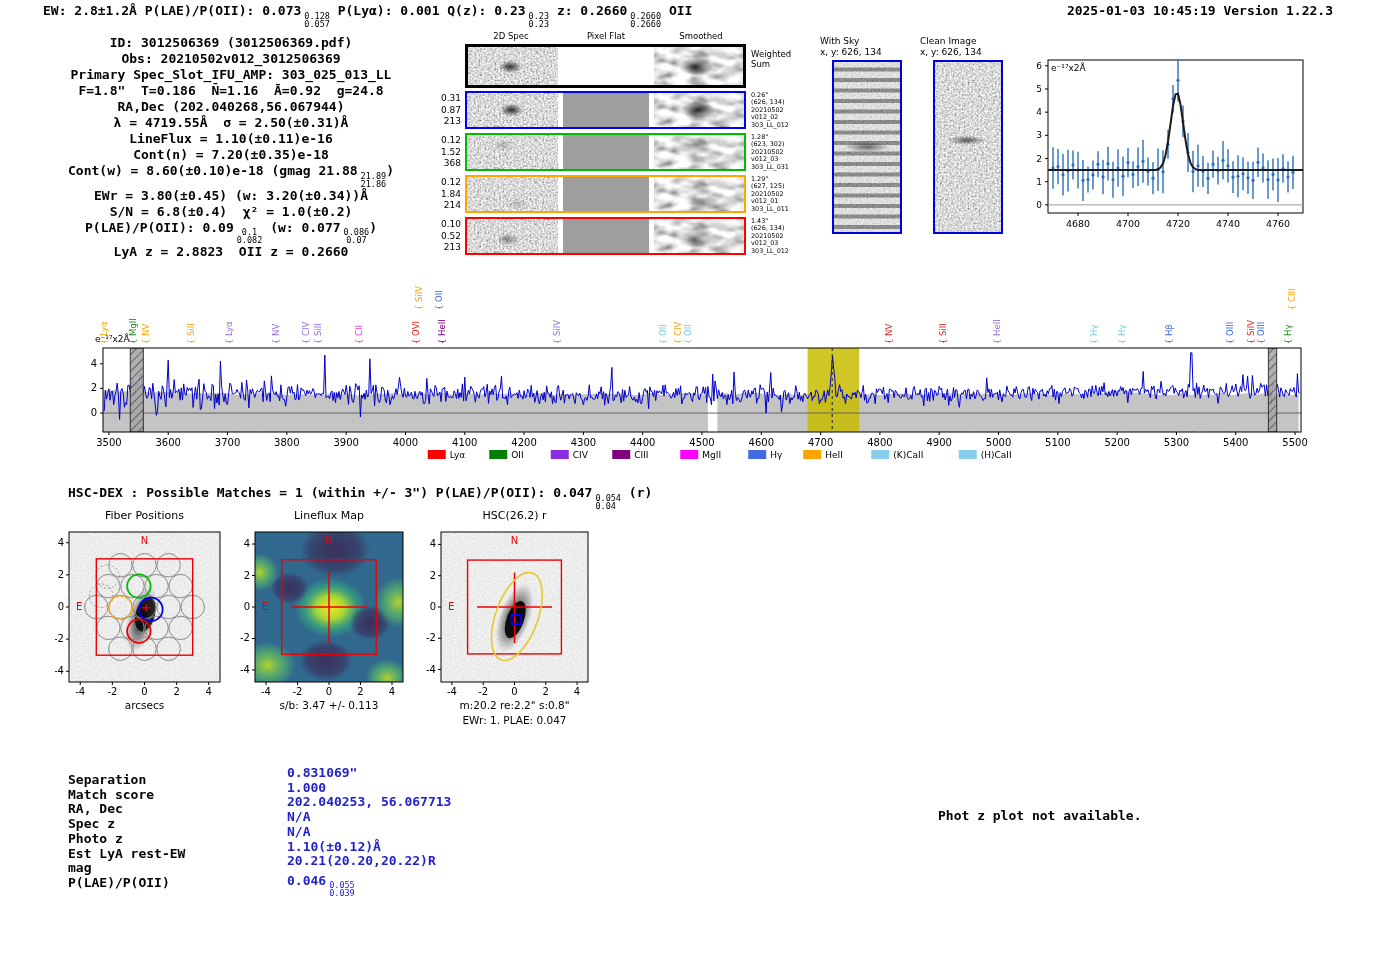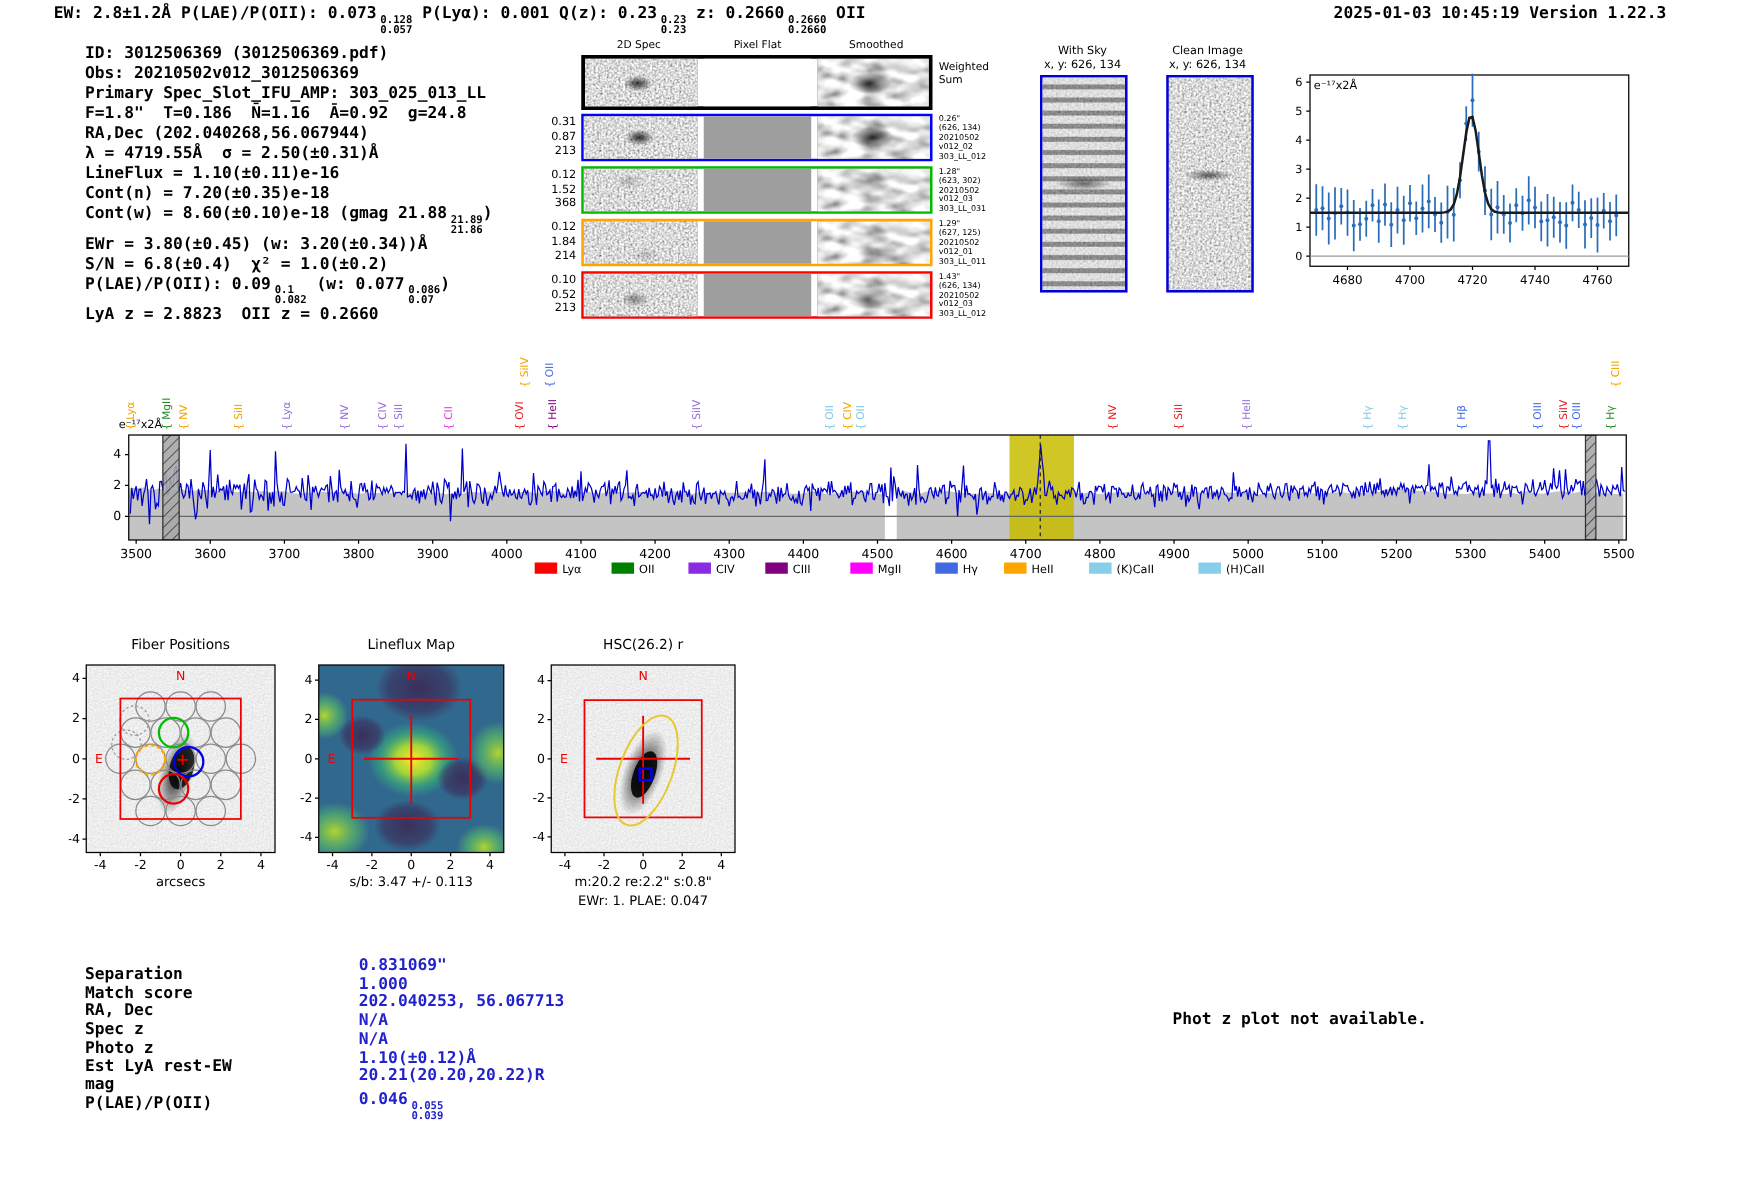--- a/index.html
+++ b/index.html
@@ -3,28 +3,28 @@
 <meta charset="utf-8">
 <style>
   html,body{margin:0;padding:0;background:#fff;}
   #page{position:relative;width:1400px;height:953px;background:#fff;overflow:hidden;
         font-family:"DejaVu Sans Mono",monospace;color:#000;}
   .abs{position:absolute;}
   .sans{font-family:"DejaVu Sans",sans-serif;}
   .hdr{position:absolute;top:3px;font-size:13px;font-weight:700;white-space:nowrap;}
   #hdr-left{left:43px;}
   #hdr-right{right:67px;}
-  #info{position:absolute;left:68px;top:35px;font-size:13px;line-height:16px;font-weight:700;white-space:pre;}
+  #info{position:absolute;left:68px;top:35px;font-size:13px;line-height:16px;font-weight:700;white-space:pre;text-align:center;}
   .stack{display:inline-flex;flex-direction:column;font-size:8.5px;line-height:8px;
-         vertical-align:-3.5px;margin-left:3px;font-weight:700;}
+         vertical-align:-3.5px;margin-left:3px;font-weight:400;}
   .gridhdr{position:absolute;left:465px;top:31px;width:281px;font-size:8.5px;}
   .gridhdr span{position:absolute;transform:translateX(-50%);white-space:nowrap;}
   .blob{position:absolute;inset:0;}
   .rowlab-r{position:absolute;left:751px;width:84px;font-size:6.4px;line-height:7.6px;font-family:"DejaVu Sans",sans-serif;}
-  .skytitle{position:absolute;text-align:center;font-size:9px;line-height:11px;font-family:"DejaVu Sans",sans-serif;}
+  .skytitle{position:absolute;text-align:left;font-size:9px;line-height:11px;font-family:"DejaVu Sans",sans-serif;}
   .skybox{position:absolute;border:2px solid #0000dd;overflow:hidden;background:#cfcfcf;}
   .skybox svg{position:absolute;inset:0;}
   #withsky-body .stripes{position:absolute;inset:0;
      background:repeating-linear-gradient(180deg,#e3e3e3 0 5px,#5a5a5a 6px 9px,#e3e3e3 10px 10.5px);}
   #tbl-labels{position:absolute;left:68px;top:773px;font-size:13px;font-weight:700;line-height:14.7px;white-space:pre;}
   #tbl-values{position:absolute;left:287px;top:766px;font-size:13px;font-weight:700;line-height:14.7px;
               color:#2222cc;white-space:pre;}
   #tbl-values .stack{color:#2222cc;margin-top:12px;}
   #hscline{position:absolute;left:68px;top:485px;font-size:13px;font-weight:700;white-space:nowrap;}
   #footnote{position:absolute;left:938px;top:808px;font-size:13px;font-weight:700;}
@@ -504,20 +504,24 @@
       <rect x="663.25" y="178" width="18" height="9" fill="#4169e1"></rect>
       <text x="685.25" y="186" font-size="9px">Hγ</text>
       <rect x="718.25" y="178" width="18" height="9" fill="#ffa500"></rect>
       <text x="740.25" y="186" font-size="9px">HeII</text>
       <rect x="786.25" y="178" width="18" height="9" fill="#87ceeb"></rect>
       <text x="808.25" y="186" font-size="9px">(K)CaII</text>
       <rect x="873.75" y="178" width="18" height="9" fill="#87ceeb"></rect>
       <text x="895.75" y="186" font-size="9px">(H)CaII</text>
     </svg>
 
+  <div id="hscline"><span>HSC-DEX : Possible Matches = 1 (within +/- 3")  P(LAE)/P(OII): 0.047</span><span class="stack">
+        <span>0.054</span>
+        <span>0.04</span>
+      </span><span> (r)</span></div>
 
   <svg id="fiber" class="abs" style="left:55px;top:505px" width="175" height="220">
       <defs>
         <clipPath id="clfiber">
           <rect x="14" y="27" width="151" height="150"></rect>
         </clipPath>
       </defs>
       <g clip-path="url(#clfiber)">
         <rect x="14" y="27" width="151" height="150" filter="url(#fLight)"></rect>
         <ellipse cx="86.2872340425532" cy="114.04787234042553" rx="13.654255319148936" ry="33.734042553191486" fill="url(#gGal)" transform="rotate(15 86.2872340425532 114.04787234042553)"></ellipse>

